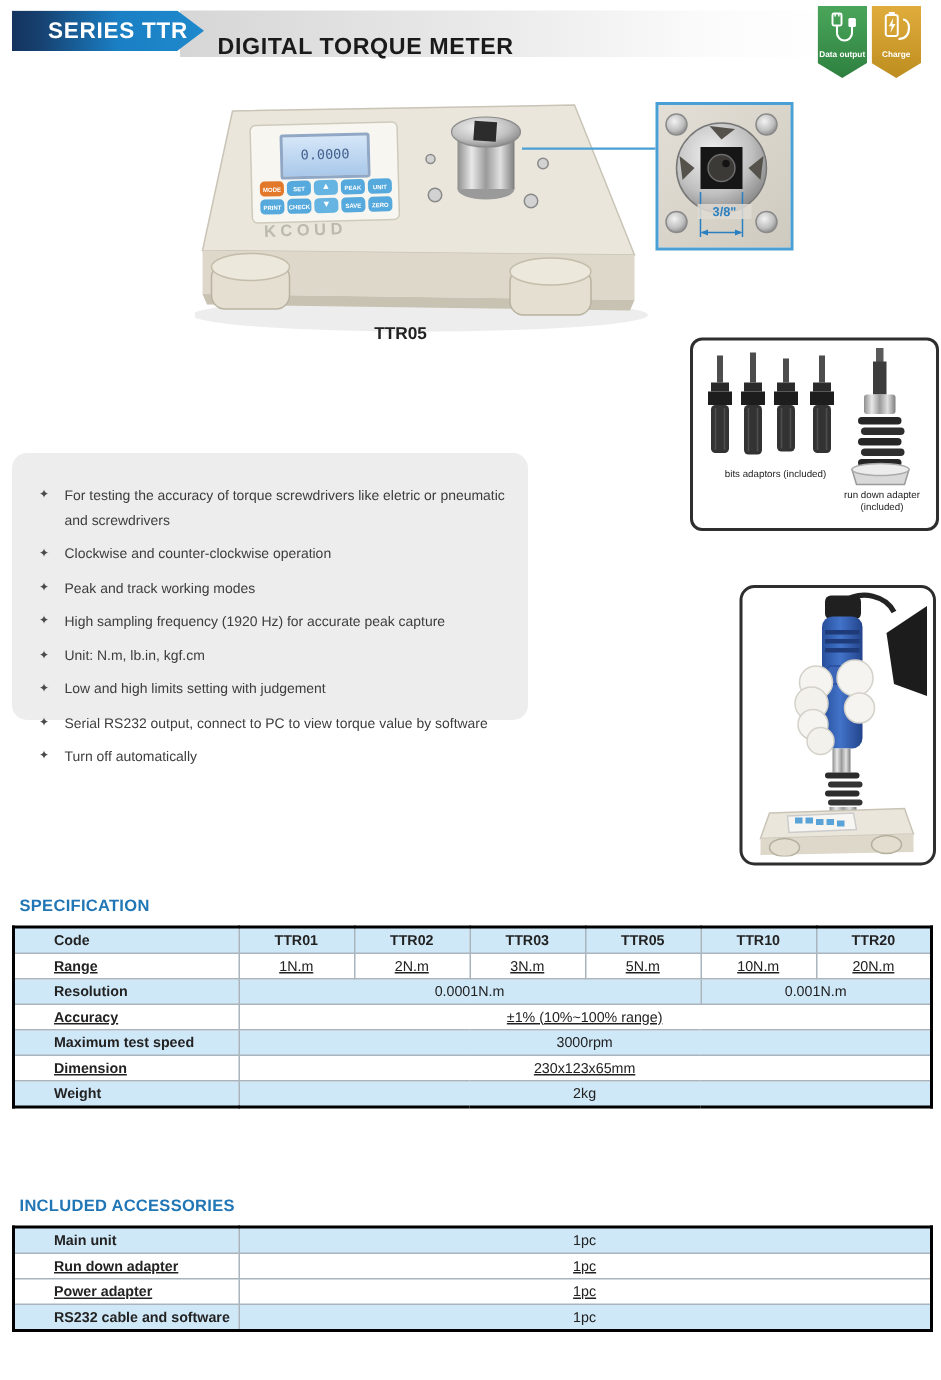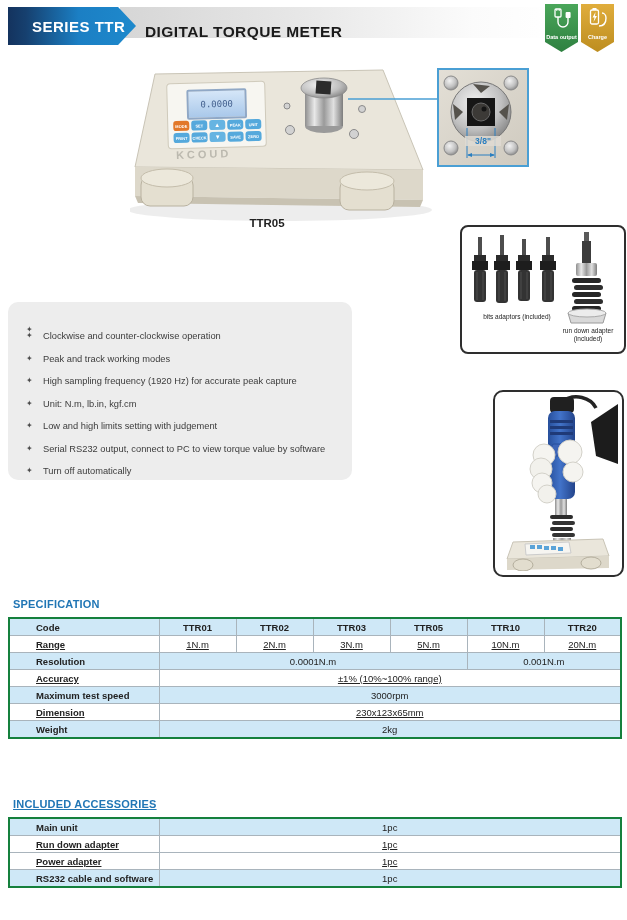--- a/index.html
+++ b/index.html
@@ -3,21 +3,21 @@
 <meta charset="utf-8">
 <style>
   html,body { margin:0; padding:0; background:#fff; }
   .page { position:relative; width:627px; height:920px; background:#fff; overflow:hidden;
           font-family:"Liberation Sans", sans-serif; color:#222; }
   .abs { position:absolute; }
 
   
   .head-strip { left:120px; top:7px; width:440px; height:31px;
     background:linear-gradient(90deg,#d6d6d6 0%,#e9e9e9 45%,#fbfbfb 80%,#ffffff 100%); }
-  .head-banner { left:8px; top:7px; width:128px; height:38px;
+  .head-banner { left:8px; top:7px; width:128px; height:27px;
     background:linear-gradient(90deg,#14335e 0%,#16406f 14%,#1b7fc4 55%,#1e89cc 100%);
     clip-path:polygon(0 0,86% 0,100% 50%,86% 100%,0 100%);
     display:flex; align-items:center; }
   .head-banner span { color:#fff; font-weight:bold; font-size:15px; letter-spacing:.5px; margin-left:24px; }
   .head-title { left:145px; top:23px; font-weight:bold; font-size:15.5px; letter-spacing:.4px; color:#1a1a1a; }
 
   .badge { top:4px; width:33px; height:48px; clip-path:polygon(0 0,100% 0,100% 79%,50% 100%,0 79%);
     display:flex; flex-direction:column; align-items:center; }
   .badge-green { left:545px; background:linear-gradient(#4aa65a,#2e8040); }
   .badge-gold  { left:581px; background:linear-gradient(#e0ad3c,#bd8d1f); }
@@ -57,23 +57,23 @@
   
   .features { left:8px; top:302px; width:344px; height:178px; background:#ededed; border-radius:10px; }
   .features ul { margin:0; padding:20px 14px 0 18px; list-style:none; }
   .features li { position:relative; padding-left:17px; margin-bottom:6px; font-size:9.3px;
     line-height:16.5px; color:#3c3c3c; max-width:300px; }
   .features li .blt { position:absolute; left:0; top:0; font-size:8px; color:#4a4a4a; }
 
   
   .sec-title { font-size:11px; font-weight:bold; color:#2176b5; letter-spacing:.2px; }
   .t-spec-title { left:13px; top:598px; }
-  .t-acc-title { left:13px; top:798px;text-decoration:underline; }
+  .t-acc-title { left:13px; top:798px; }
   table.spec { position:absolute; left:8px; border-collapse:collapse; table-layout:fixed;
-    border:2px solid #15803d; font-size:9.5px; }
+    border:2px solid #000000; font-size:9.5px; }
   table.spec-main { top:617px; width:612px; }
   table.spec-acc { top:817px; width:612px; }
   table.spec td { border:1px solid #a9b4bc; height:16px; padding:0; text-align:center; color:#222; }
   table.spec td.lbl { text-align:left; padding-left:26px; font-weight:bold; }
   tr.r-blue td { background:#cfe8f7; }
   tr.r-white td { background:#fff;text-decoration:underline; }
   td.bold { font-weight:bold; }
 </style>
 </head>
 <body>
@@ -193,21 +193,21 @@
       <line x1="56" y1="58" x2="56" y2="88" stroke="#2a7fc0" stroke-width="1"></line>
       <line x1="29" y1="85" x2="55" y2="85" stroke="#2a7fc0" stroke-width="1"></line>
       <polygon points="28,85 33,83 33,87" fill="#2a7fc0"></polygon>
       <polygon points="56,85 51,83 51,87" fill="#2a7fc0"></polygon>
     </svg>
     <div class="callout-dim">3/8"</div>
   </div>
 
   <div class="abs features">
     <ul>
-      <li><span class="blt">✦</span></li>
+      <li><span class="blt">✦</span><span>For testing the accuracy of torque screwdrivers like eletric or pneumatic and screwdrivers</span></li>
       <li><span class="blt">✦</span><span>Clockwise and counter-clockwise operation</span></li>
       <li><span class="blt">✦</span><span>Peak and track working modes</span></li>
       <li><span class="blt">✦</span><span>High sampling frequency (1920 Hz) for accurate peak capture</span></li>
       <li><span class="blt">✦</span><span>Unit: N.m, lb.in, kgf.cm</span></li>
       <li><span class="blt">✦</span><span>Low and high limits setting with judgement</span></li>
       <li><span class="blt">✦</span><span>Serial RS232 output, connect to PC to view torque value by software</span></li>
       <li><span class="blt">✦</span><span>Turn off automatically</span></li>
     </ul>
   </div>
 

